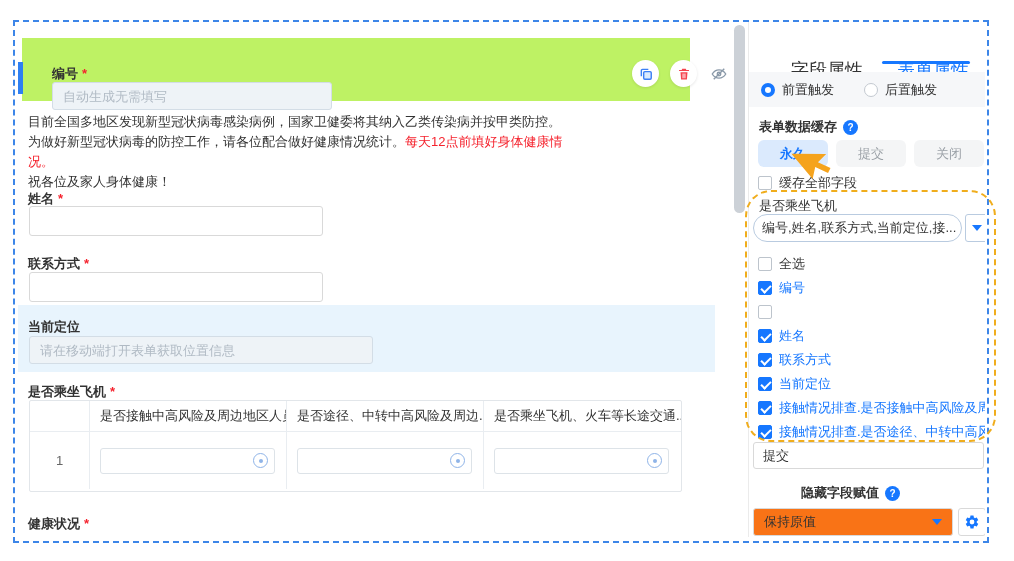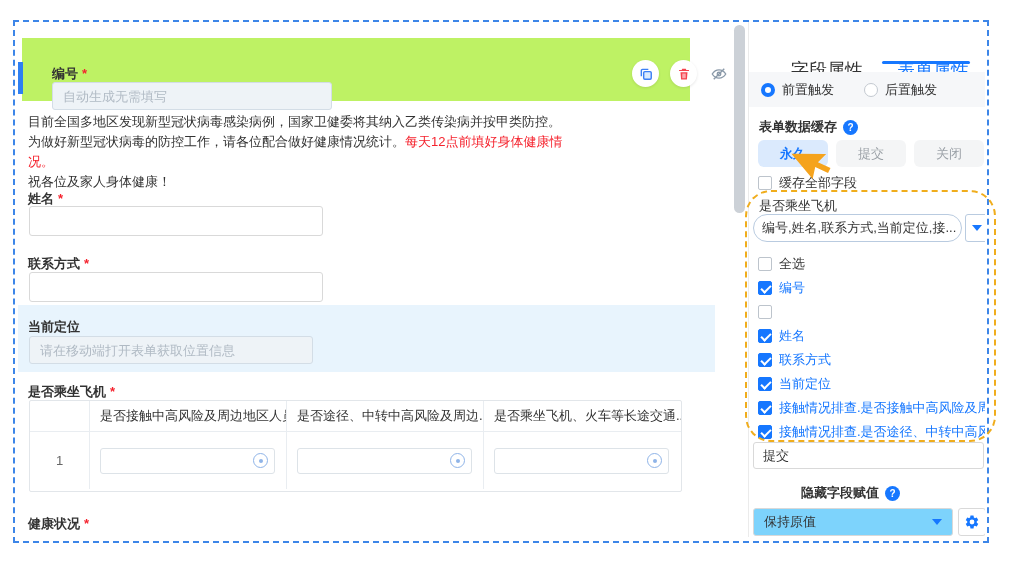--- a/index.html
+++ b/index.html
@@ -34,21 +34,21 @@
   #notice{left:13px;top:90px;width:560px;line-height:20px;color:#333;}
   .red-text{color:#f5222d;}
 
   #name-label{left:13px;top:168px;}
   #name-input{left:14px;top:184px;width:294px;height:30px;}
   #contact-label{left:13px;top:233px;}
   #contact-input{left:14px;top:250px;width:294px;height:30px;}
 
   #loc-block{left:3px;top:283px;width:697px;height:67px;background:#e8f4fd;}
   #loc-label{left:13px;top:296px;}
-  #loc-input{left:14px;top:314px;width:284px;height:28px;}
+  #loc-input{left:14px;top:314px;width:344px;height:28px;}
 
   #survey-label{left:13px;top:361px;}
   #survey-table{left:14px;top:378px;width:651px;height:90px;border:1px solid #e2e6ea;border-radius:2px;background:#fff;}
   .trow{display:flex;width:100%;box-sizing:border-box;}
   .tcell{box-sizing:border-box;border-right:1px solid #e9edf1;padding:0 10px;display:flex;align-items:center;overflow:hidden;white-space:nowrap;}
   .tcell:last-child{border-right:none;}
   .thead .tcell{height:30px;color:#333;}
   .tbody .tcell{height:58px;border-top:1px solid #e9edf1;}
   .c-idx{width:60px;justify-content:center;color:#666;}
   .c-col{width:197px;}
@@ -98,21 +98,21 @@
   #field-select{left:4px;top:192px;width:209px;height:28px;border:1px solid #b9cbe0;border-radius:14px;background:#fff;display:flex;align-items:center;padding:0 8px;box-sizing:border-box;color:#333;white-space:nowrap;overflow:hidden;}
   #field-select-caret{left:216px;top:192px;width:24px;height:28px;border:1px solid #b9cbe0;border-radius:3px;background:#fff;display:flex;align-items:center;justify-content:center;box-sizing:border-box;}
   .caret-down{width:0;height:0;border-left:5px solid transparent;border-right:5px solid transparent;border-top:6px solid #1677ff;}
 
   #field-list{left:9px;top:230px;width:260px;}
   #field-list .cb-row{height:24px;margin-bottom:0;}
 
   #submit-input{left:4px;top:420px;width:231px;height:27px;border:1px solid #d9d9d9;border-radius:3px;display:flex;align-items:center;padding:0 9px;box-sizing:border-box;color:#333;background:#fff;}
 
   #hidden-title{left:10px;top:462px;padding-left:42px;}
-  #hidden-select{left:4px;top:486px;width:200px;height:28px;border:1px solid #d9d9d9;border-radius:3px;background:#7dd3fc;display:flex;align-items:center;justify-content:space-between;padding:0 10px;box-sizing:border-box;color:#333;}
+  #hidden-select{left:4px;top:486px;width:200px;height:28px;border:1px solid #d9d9d9;border-radius:3px;background:#f97316;display:flex;align-items:center;justify-content:space-between;padding:0 10px;box-sizing:border-box;color:#333;}
   #gear-btn{left:209px;top:486px;width:28px;height:28px;border:1px solid #d9d9d9;border-radius:3px;background:#fff;display:flex;align-items:center;justify-content:center;box-sizing:border-box;}
 
   
   #yellow-highlight{left:745px;top:190px;width:247px;height:248px;border:2px dashed #f0ad1c;border-radius:26px;pointer-events:none;z-index:30;}
   #cursor-arrow{left:795px;top:138px;z-index:31;}
 </style>
 </head>
 <body>
 
 <div class="abs" id="outline"></div>

